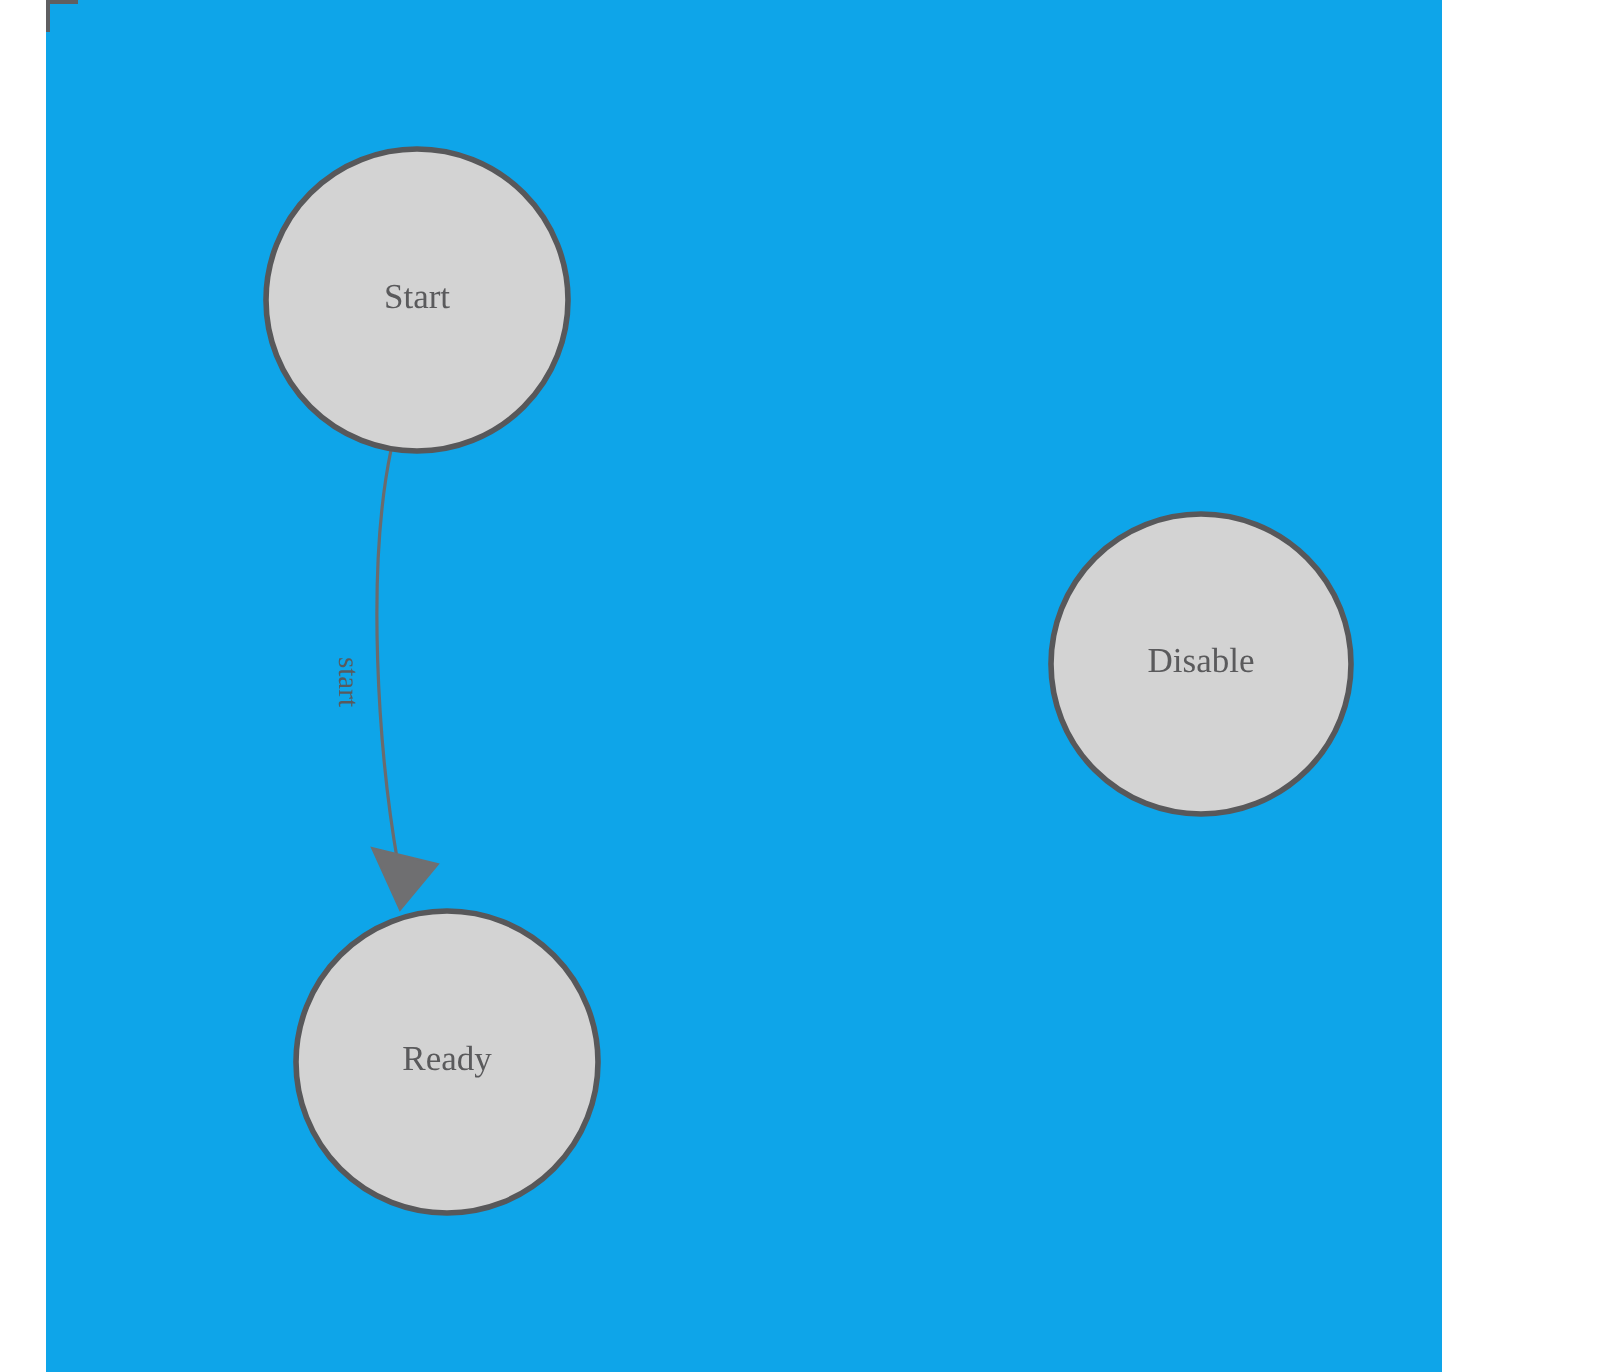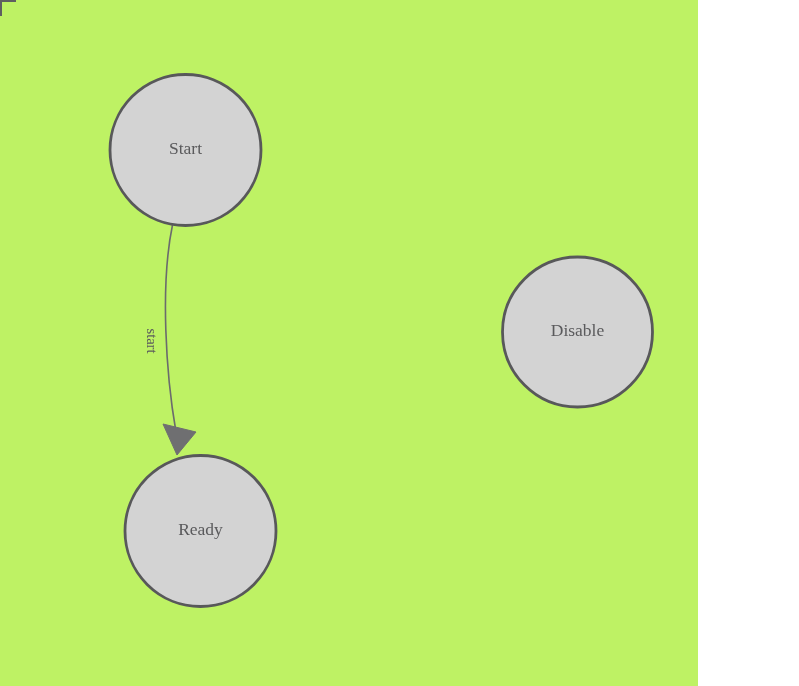--- a/index.html
+++ b/index.html
@@ -58,21 +58,21 @@
   }
   .corner-mark {
     fill: none;
     stroke: #5f5f61;
     stroke-width: 2;
   }
 </style>
 </head>
 <body>
 
-<div id="canvas" style="width: 698px; height: 686px; background: #bef264;">
+<div id="canvas" style="width: 698px; height: 686px; background: #0ea5e9; margin-left: 23px;">
 
   <svg id="diagram-svg" viewBox="0 0 799 686" xmlns="http://www.w3.org/2000/svg" style="width: 799px; height: 686px;">
 
     <g>
       <path class="corner-mark" d="M 1,16 L 1,1 L 16,1" stroke="#5f5f61"></path>
     </g>
 
     <g>
       <path class="edge-path" id="edge-path-0" d="M 172.5,225 C 160,285 166,375 176,432" stroke="#6b6b6d"></path>
       <polygon class="edge-arrow" id="edge-arrow-0" points="163,424 196,432 177,455" fill="#6f6f71" stroke="#6f6f71"></polygon>

